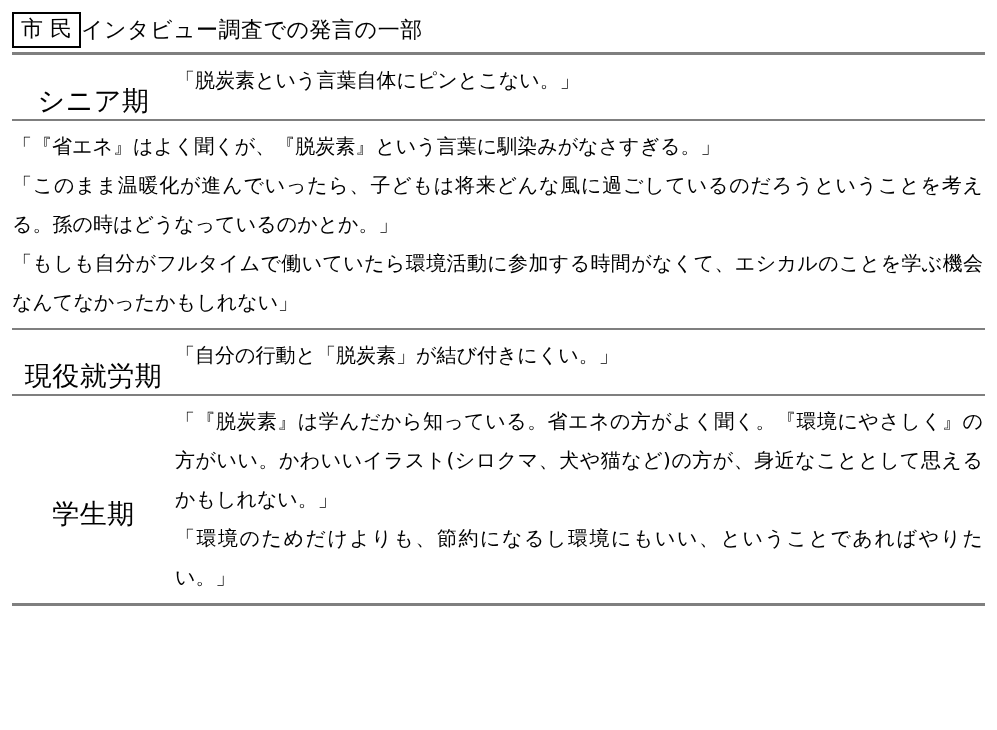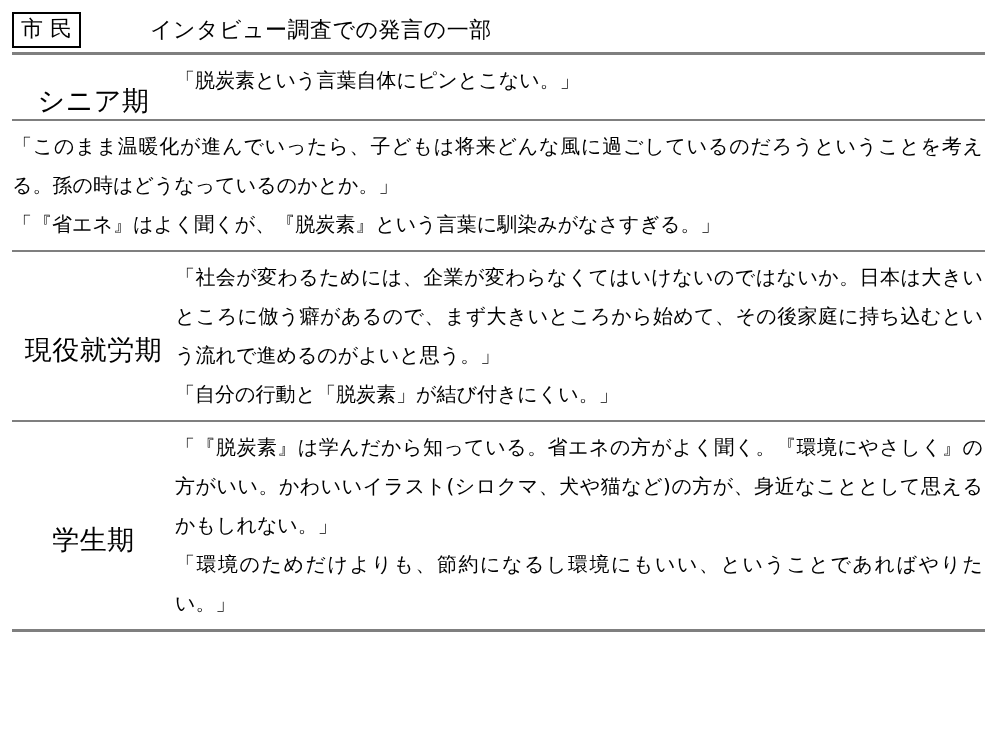--- a/index.html
+++ b/index.html
@@ -14,33 +14,31 @@
   }
   .page {
     box-sizing: border-box;
     width: 997px;
     padding: 8px 12px 0 12px;
   }
   .header {
     display: flex;
     align-items: center;
     height: 44px;
-    gap: 44px;
   }
   .badge {
     display: inline-block;
     border: 2px solid #000000;
     padding: 1px 7px 3px 7px;
     font-size: 22px;
     line-height: 28px;
     white-space: pre;
   }
   .title {
     font-size: 22px;
-    margin-left: 25px;
     letter-spacing: 0.5px;
   }
   .table {
     border-top: 3px solid #7f7f7f;
     border-bottom: 3px solid #7f7f7f;
     width: 973px;
   }
   .row {
     display: flex;
     border-bottom: 2px solid #7f7f7f;
@@ -80,28 +78,28 @@
   </div>
   <div class="table">
       <div class="row">
         <div class="label-cell">シニア期</div>
         <div class="quote-cell">
           <p>「脱炭素という言葉自体にピンとこない。」</p>
         </div>
       </div>
       <div class="row">
         <div class="quote-cell">
+          <p>「『省エネ』はよく聞くが、『脱炭素』という言葉に馴染みがなさすぎる。」</p>
           <p>「このまま温暖化が進んでいったら、子どもは将来どんな風に過ごしているのだろうということを考える。孫の時はどうなっているのかとか。」</p>
-          <p>「『省エネ』はよく聞くが、『脱炭素』という言葉に馴染みがなさすぎる。」</p>
+          <p>「もしも自分がフルタイムで働いていたら環境活動に参加する時間がなくて、エシカルのことを学ぶ機会なんてなかったかもしれない」</p>
         </div>
       </div>
       <div class="row">
         <div class="label-cell">現役就労期</div>
         <div class="quote-cell">
-          <p>「社会が変わるためには、企業が変わらなくてはいけないのではないか。日本は大きいところに倣う癖があるので、まず大きいところから始めて、その後家庭に持ち込むという流れで進めるのがよいと思う。」</p>
           <p>「自分の行動と「脱炭素」が結び付きにくい。」</p>
         </div>
       </div>
       <div class="row">
         <div class="label-cell">学生期</div>
         <div class="quote-cell">
           <p>「『脱炭素』は学んだから知っている。省エネの方がよく聞く。『環境にやさしく』の方がいい。かわいいイラスト(シロクマ、犬や猫など)の方が、身近なこととして思えるかもしれない。」</p>
           <p>「環境のためだけよりも、節約になるし環境にもいい、ということであればやりたい。」</p>
         </div>
       </div>

